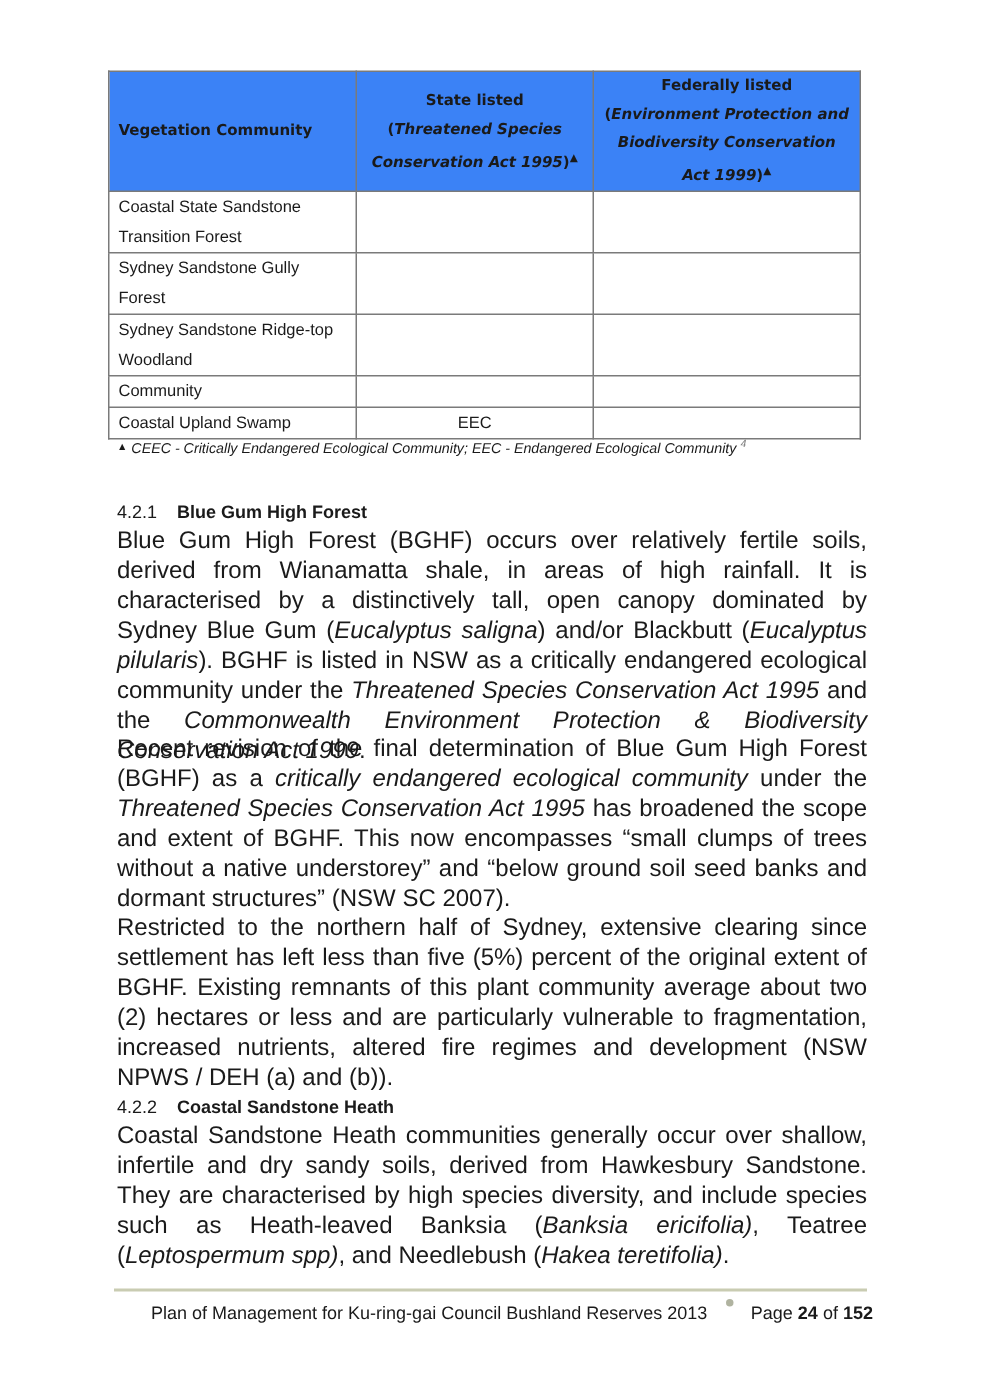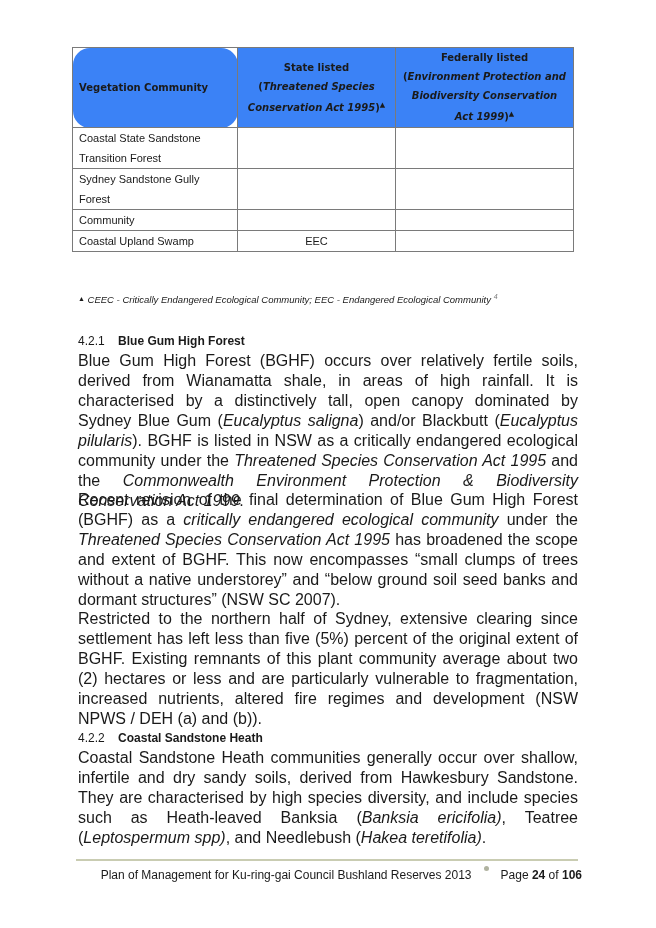--- a/index.html
+++ b/index.html
@@ -5,21 +5,21 @@
     html, body { margin: 0; padding: 0; background: #ffffff; }
     body { width: 656px; height: 928px; position: relative; overflow: hidden;
            font-family: "Liberation Sans", sans-serif; color: #1a1a1a; }
     .page { position: absolute; left: 0; top: 0; width: 656px; height: 928px; }
 
     table.veg { position: absolute; left: 72px; top: 47px; width: 501px;
                 border-collapse: collapse; table-layout: fixed; font-size: 11px; }
     table.veg th, table.veg td { border: 1px solid #7a7a7a; padding: 0 6px; vertical-align: middle; }
     table.veg th { background: #3b82f6; font-family: "DejaVu Sans", sans-serif; font-size: 10px;
                    font-weight: bold; line-height: 19px; height: 79px; }
-    table.veg th.c1 { text-align: left; border-radius: 17px; }
+    table.veg th.c1 { text-align: left; }
     table.veg th.c2, table.veg th.c3 { text-align: center; }
     table.veg td { line-height: 20px; color: #1a1a1a; }
     table.veg td.center { text-align: center; }
     .tri { font-size: 7px; vertical-align: super; }
     col.a { width: 165px; } col.b { width: 158px; } col.c { width: 178px; }
 
     .footnote { position: absolute; left: 78px; top: 293px; font-size: 9.5px; font-style: italic; white-space: nowrap; }
     .footnote .tri2 { font-style: normal; font-size: 7px; vertical-align: 2px; }
     .footnote sup { font-size: 7px; color: #777; }
 
@@ -63,20 +63,25 @@
       <tr style="height:41px">
         <td>Coastal State Sandstone Transition Forest</td>
         <td class="center"></td>
         <td class="center"></td>
       </tr>
       <tr style="height:40px">
         <td style="padding-right:20px">Sydney Sandstone Gully Forest</td>
         <td class="center"></td>
         <td class="center"></td>
       </tr>
+      <tr style="height:40px">
+        <td>Sydney Sandstone Ridge-top Woodland</td>
+        <td class="center"></td>
+        <td class="center"></td>
+      </tr>
       <tr style="height:20px">
         <td>Community</td>
         <td class="center"></td>
         <td class="center"></td>
       </tr>
       <tr style="height:20px">
         <td>Coastal Upland Swamp</td>
         <td class="center">EEC</td>
         <td class="center"></td>
       </tr>
@@ -114,17 +119,17 @@
   </p>
 
   <div class="footer-rule"></div>
   <div class="footer">
     <span>Plan of Management for Ku-ring-gai Council Bushland Reserves 2013</span>
     <span class="dot"></span>
     <span>
       <span>Page</span>
       <b>24</b>
       <span>of</span>
-      <b>106</b>
+      <b>152</b>
     </span>
   </div>
 
 </div>
 
 </body></html>

